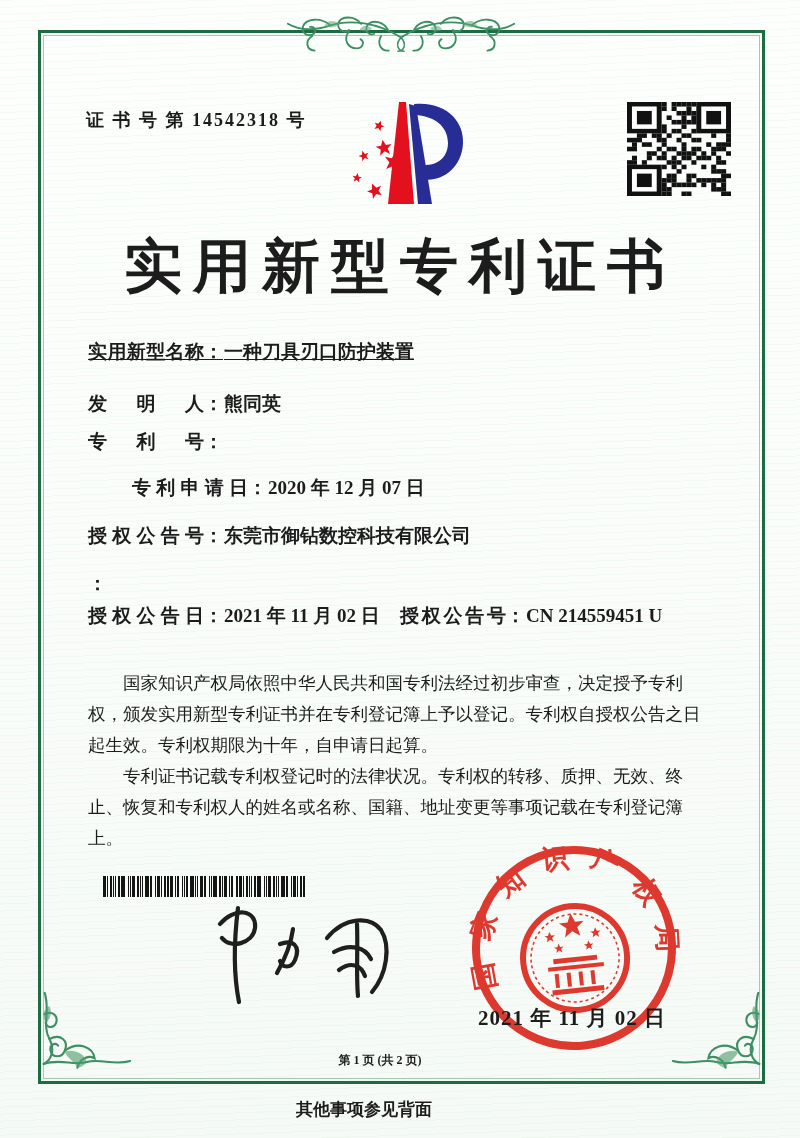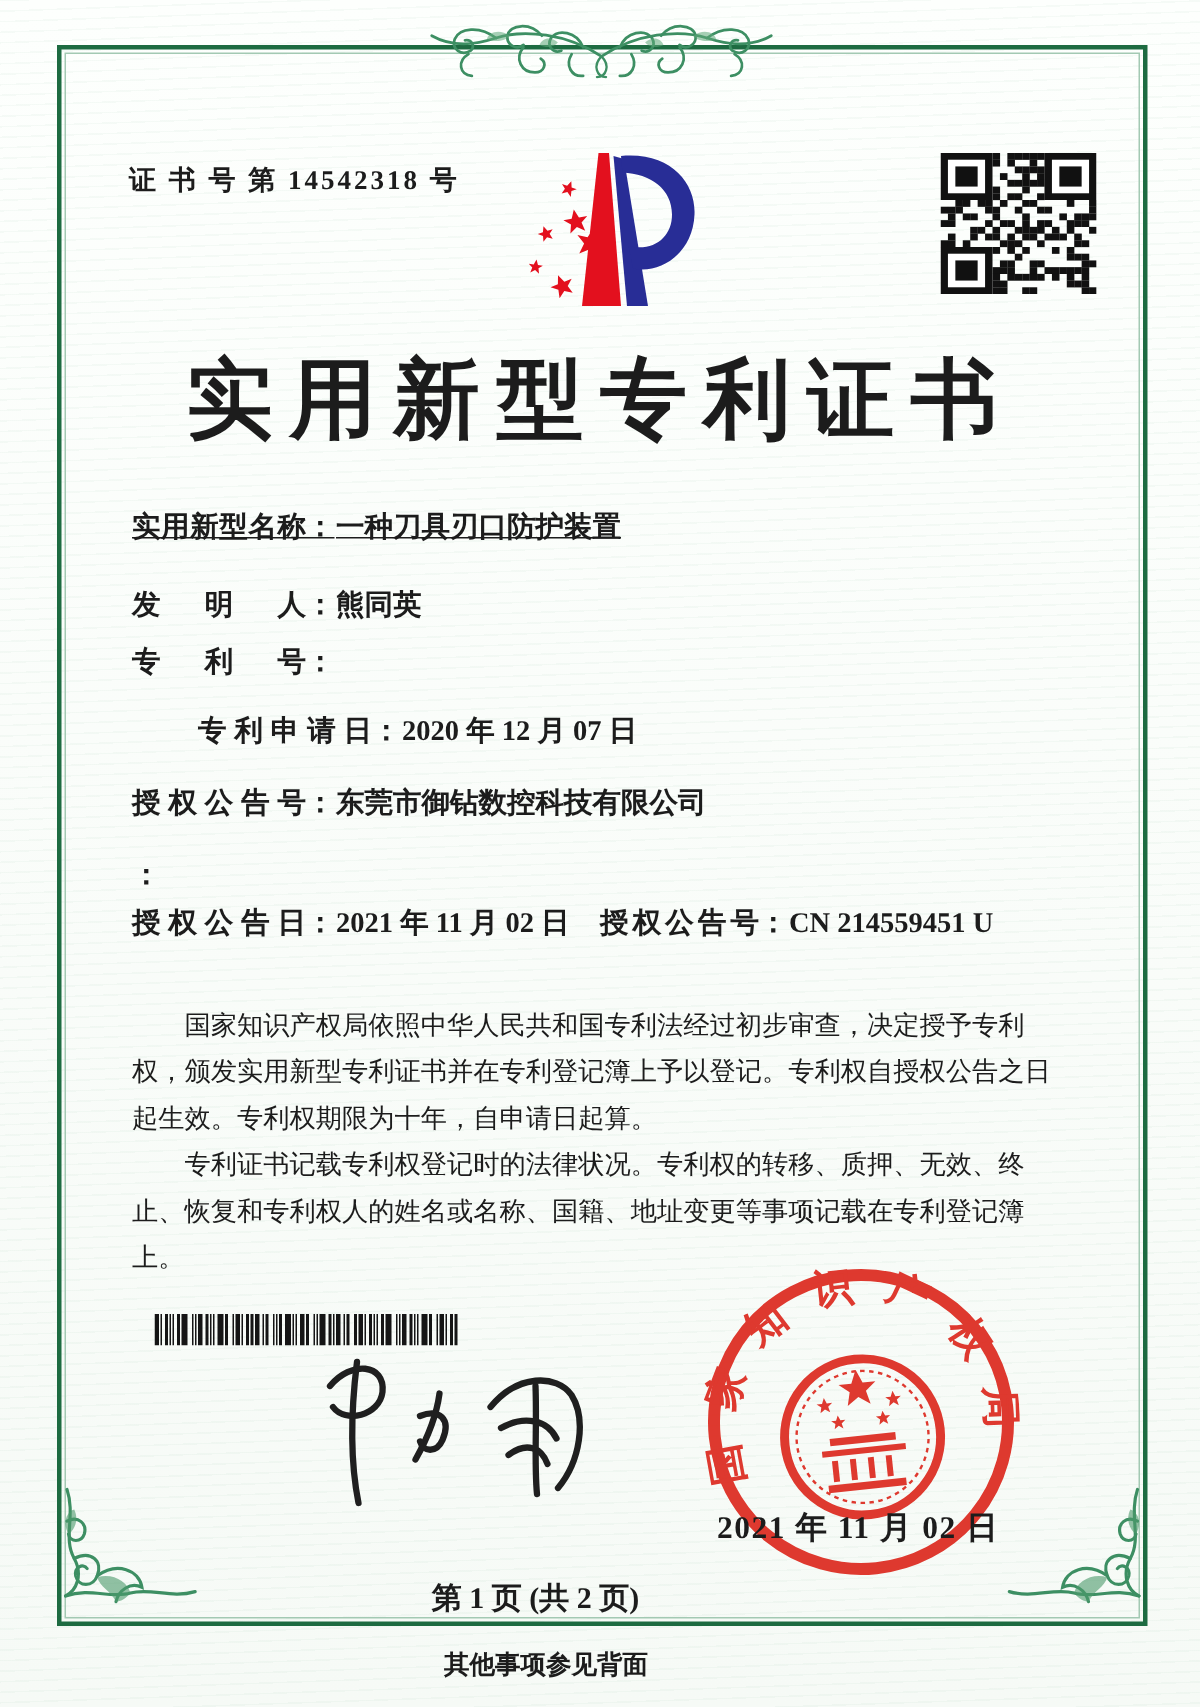--- a/index.html
+++ b/index.html
@@ -50,21 +50,21 @@
   }
   .paras p{margin:0;text-indent:2em;}
   .barcode{position:absolute;left:103px;top:876px;width:206px;height:21px;}
   .signer{position:absolute;left:104px;top:932px;font-size:21px;font-weight:700;line-height:38px;}
   .signature{position:absolute;left:200px;top:896px;}
   .seal{position:absolute;left:468px;top:842px;transform:rotate(-6deg);opacity:0.93;}
   .seal-date{
     position:absolute;left:478px;top:1004px;font-size:21px;font-weight:700;
     letter-spacing:1px;
   }
-  .page-num{position:absolute;left:0;top:1052px;width:714px;text-align:center;font-size:20px;font-weight:600;}
+  .page-num{position:absolute;left:0;top:1052px;width:714px;text-align:center;font-size:12px;font-weight:600;padding-left:23px;}
   .back-note{position:absolute;left:0;top:1098px;width:728px;text-align:center;font-size:17px;font-weight:700;}
   svg{display:block;}
 </style>
 </head>
 <body>
 
 <div class="page">
 
   <div class="frame">
     <div class="frame-inner"></div>

